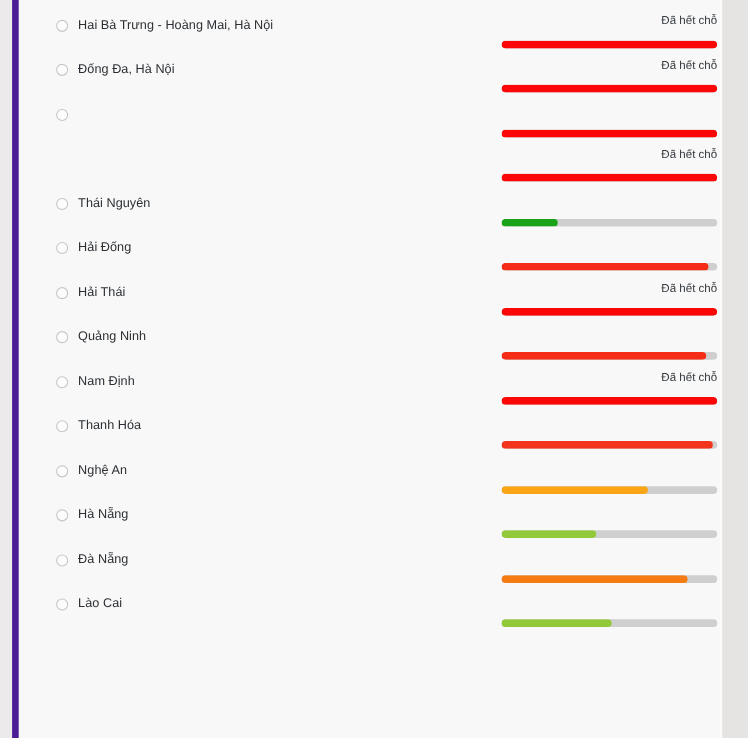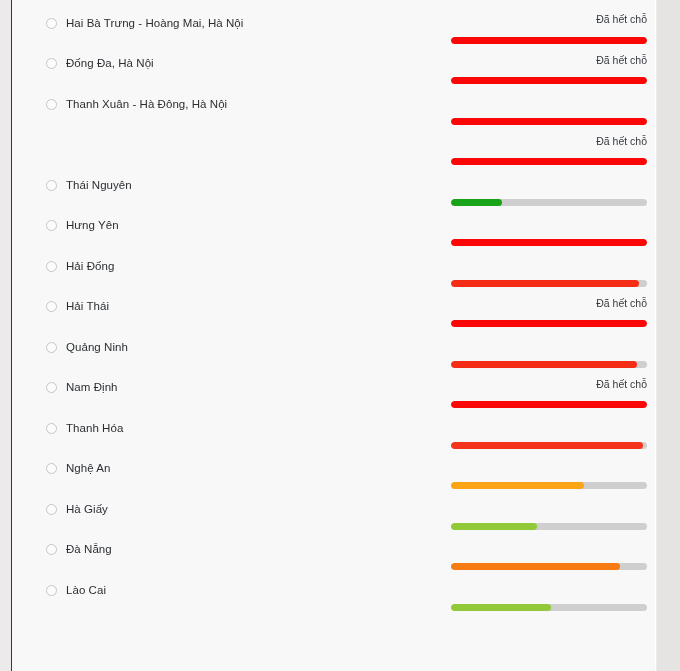--- a/index.html
+++ b/index.html
@@ -25,21 +25,21 @@
   }
 
   
   #content-panel {
     position: absolute;
     left: 11px;
     top: 0;
     width: 645px;
     height: 671px;
     background: #f8f8f8;
-    border-left: 1px solid #4c1d95;
+    border-left: 6px solid #4c1d95;
     border-right: 1px solid #ffffff;
     overflow: hidden;
   }
 
   #right-gutter {
     position: absolute;
     left: 657px;
     top: 0;
     width: 23px;
     height: 671px;
@@ -156,21 +156,20 @@
           <div class="row-right">
             <div class="full-badge">Đã hết chỗ</div>
             <div class="progress-track" style="background: rgb(207, 207, 207);">
               <div class="progress-fill" style="width: 100%; background: rgb(251, 7, 7);"></div>
             </div>
           </div>
         </div>
         <div class="option-row">
           <div class="row-left">
             <span class="radio-mark" role="radio" aria-checked="false"></span>
-            <span class="option-label">Thanh Xuân - Hà Đông, Hà Nội</span>
           </div>
           <div class="row-right">
             <div class="progress-track" style="background: rgb(207, 207, 207);">
               <div class="progress-fill" style="width: 100%; background: rgb(251, 7, 7);"></div>
             </div>
           </div>
         </div>
         <div class="option-row">
           <div class="row-right">
             <div class="full-badge">Đã hết chỗ</div>
@@ -186,31 +185,20 @@
           </div>
           <div class="row-right">
             <div class="progress-track" style="background: rgb(207, 207, 207);">
               <div class="progress-fill" style="width: 26%; background: rgb(25, 163, 25);"></div>
             </div>
           </div>
         </div>
         <div class="option-row">
           <div class="row-left">
             <span class="radio-mark" role="radio" aria-checked="false"></span>
-            <span class="option-label">Hưng Yên</span>
-          </div>
-          <div class="row-right">
-            <div class="progress-track" style="background: rgb(207, 207, 207);">
-              <div class="progress-fill" style="width: 100%; background: rgb(251, 7, 7);"></div>
-            </div>
-          </div>
-        </div>
-        <div class="option-row">
-          <div class="row-left">
-            <span class="radio-mark" role="radio" aria-checked="false"></span>
             <span class="option-label">Hải Đống</span>
           </div>
           <div class="row-right">
             <div class="progress-track" style="background: rgb(207, 207, 207);">
               <div class="progress-fill" style="width: 96%; background: rgb(246, 45, 22);"></div>
             </div>
           </div>
         </div>
         <div class="option-row">
           <div class="row-left">
@@ -265,21 +253,21 @@
           </div>
           <div class="row-right">
             <div class="progress-track" style="background: rgb(207, 207, 207);">
               <div class="progress-fill" style="width: 68%; background: rgb(251, 165, 20);"></div>
             </div>
           </div>
         </div>
         <div class="option-row">
           <div class="row-left">
             <span class="radio-mark" role="radio" aria-checked="false"></span>
-            <span class="option-label">Hà Giấy</span>
+            <span class="option-label">Hà Nẵng</span>
           </div>
           <div class="row-right">
             <div class="progress-track" style="background: rgb(207, 207, 207);">
               <div class="progress-fill" style="width: 44%; background: rgb(146, 201, 56);"></div>
             </div>
           </div>
         </div>
         <div class="option-row">
           <div class="row-left">
             <span class="radio-mark" role="radio" aria-checked="false"></span>

